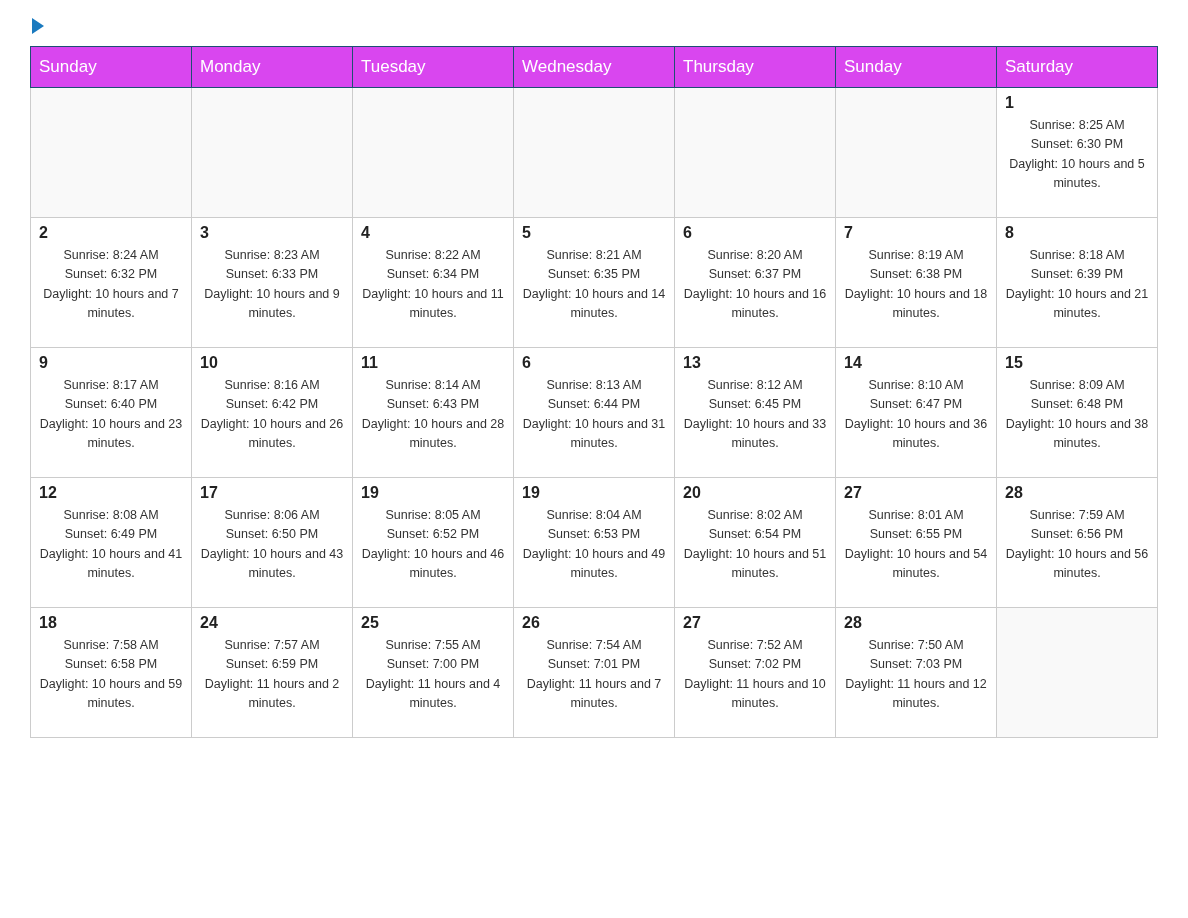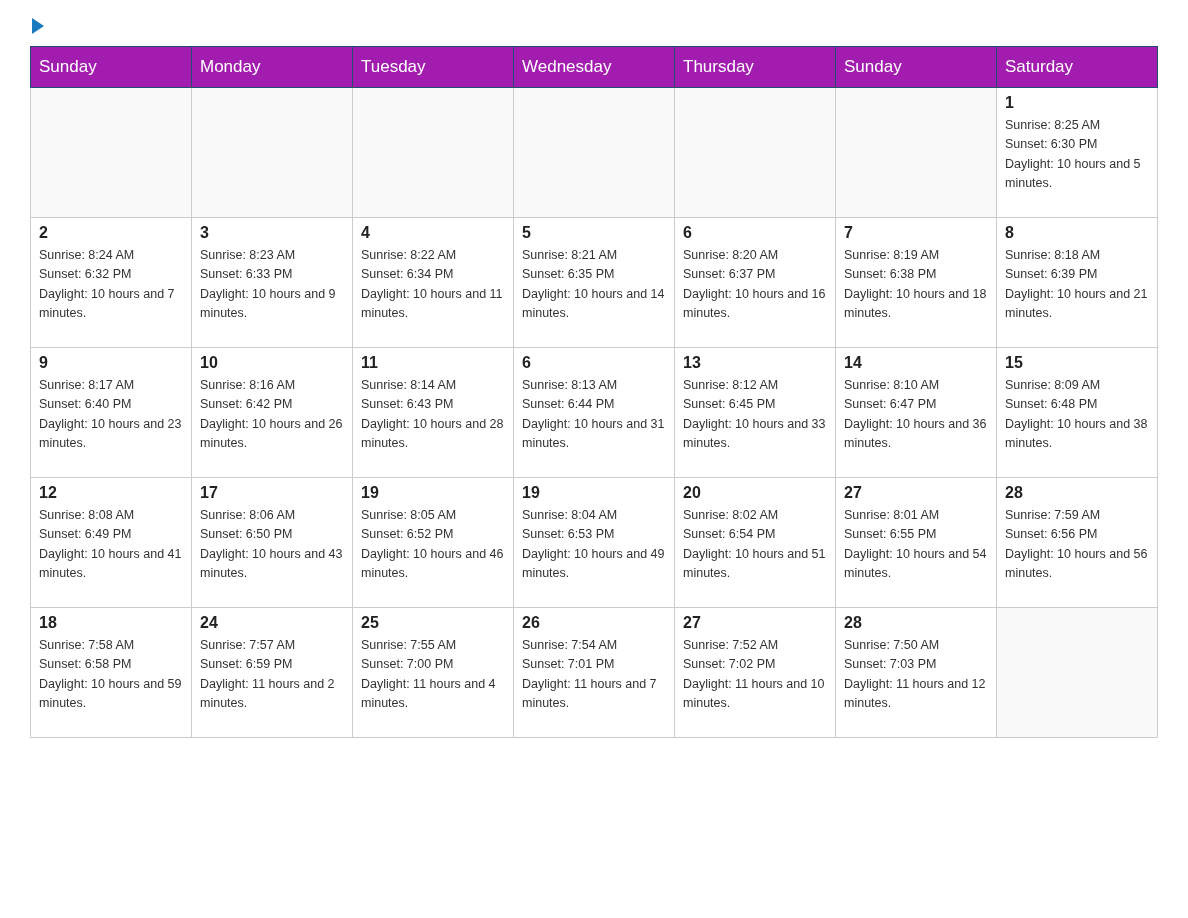--- a/index.html
+++ b/index.html
@@ -29,21 +29,21 @@
       font-size: 22px;
       color: #333;
       margin-top: 4px;
     }
     .calendar {
       width: 100%;
       border-collapse: collapse;
       margin-top: 10px;
     }
     .calendar thead th {
-      background-color: #a21caf;
+      background-color: #d946ef;
       color: #fff;
       padding: 10px 8px;
       font-size: 17px;
       font-weight: normal;
       border: 1px solid #1e4f73;
       text-align: left;
     }
     .calendar tbody td {
       border: 1px solid #ccc;
       vertical-align: top;
@@ -55,20 +55,21 @@
     .day-number {
       font-size: 16px;
       font-weight: bold;
       color: #222;
       margin-bottom: 4px;
     }
     .day-info {
       font-size: 12.5px;
       color: #333;
       line-height: 1.55;
+      text-align: center;
     }
     .empty-cell {
       background: #f9f9f9;
     }
     .row-divider td {
       border-top: 2px solid #2a6496;
     }
     
     .logo-wrapper {
       display: flex;

